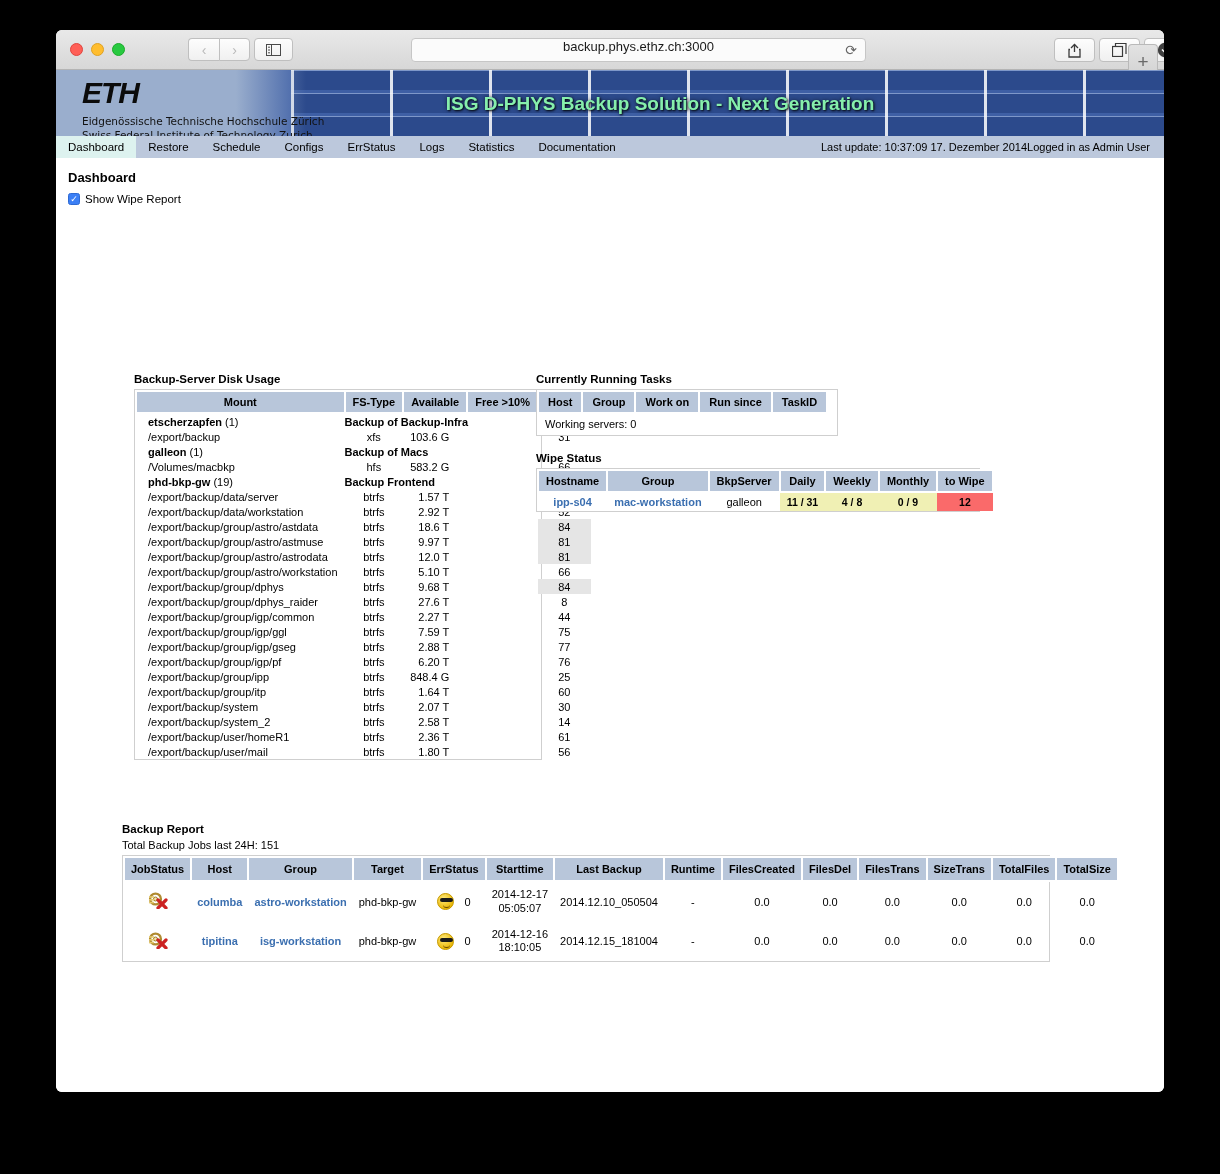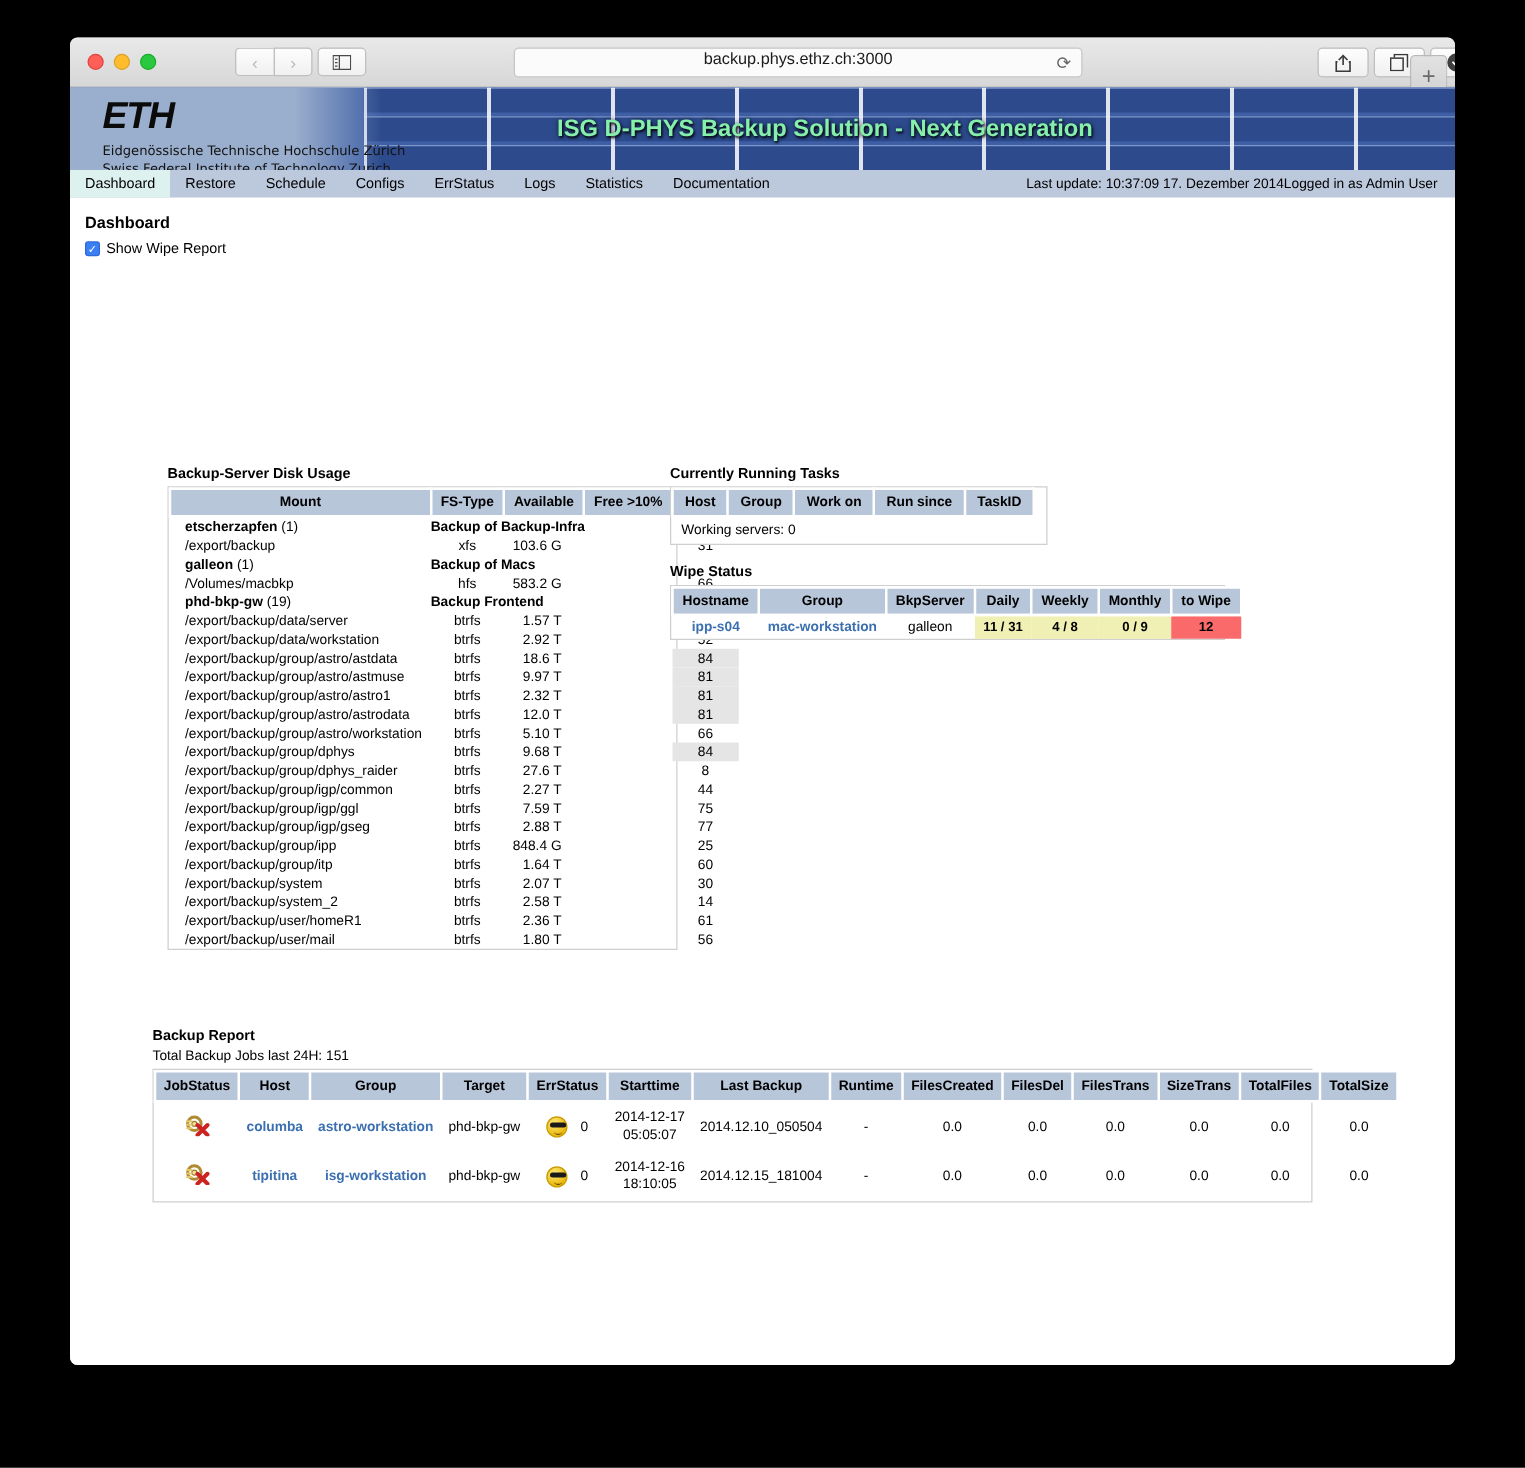--- a/index.html
+++ b/index.html
@@ -428,34 +428,27 @@
                   <td class="used warn">84</td>
                 </tr>
                 <tr>
                   <td class="mount">/export/backup/group/astro/astmuse</td>
                   <td class="fstype">btrfs</td>
                   <td class="avail">9.97 T</td>
                   <td class="free"></td>
                   <td class="used warn">81</td>
                 </tr>
                 <tr>
-                  <td class="mount">/export/backup/group/astro/astro1</td>
-                  <td class="fstype">btrfs</td>
-                  <td class="avail">2.32 T</td>
+                  <td class="mount">/export/backup/group/astro/astrodata</td>
+                  <td class="fstype">btrfs</td>
+                  <td class="avail">12.0 T</td>
                   <td class="free"></td>
                   <td class="used warn">81</td>
                 </tr>
                 <tr>
-                  <td class="mount">/export/backup/group/astro/astrodata</td>
-                  <td class="fstype">btrfs</td>
-                  <td class="avail">12.0 T</td>
-                  <td class="free"></td>
-                  <td class="used warn">81</td>
-                </tr>
-                <tr>
                   <td class="mount">/export/backup/group/astro/workstation</td>
                   <td class="fstype">btrfs</td>
                   <td class="avail">5.10 T</td>
                   <td class="free"></td>
                   <td class="used">66</td>
                 </tr>
                 <tr>
                   <td class="mount">/export/backup/group/dphys</td>
                   <td class="fstype">btrfs</td>
                   <td class="avail">9.68 T</td>
@@ -482,20 +475,27 @@
                   <td class="avail">7.59 T</td>
                   <td class="free"></td>
                   <td class="used">75</td>
                 </tr>
                 <tr>
                   <td class="mount">/export/backup/group/igp/gseg</td>
                   <td class="fstype">btrfs</td>
                   <td class="avail">2.88 T</td>
                   <td class="free"></td>
                   <td class="used">77</td>
+                </tr>
+                <tr>
+                  <td class="mount">/export/backup/group/igp/pf</td>
+                  <td class="fstype">btrfs</td>
+                  <td class="avail">6.20 T</td>
+                  <td class="free"></td>
+                  <td class="used">76</td>
                 </tr>
                 <tr>
                   <td class="mount">/export/backup/group/ipp</td>
                   <td class="fstype">btrfs</td>
                   <td class="avail">848.4 G</td>
                   <td class="free"></td>
                   <td class="used">25</td>
                 </tr>
                 <tr>
                   <td class="mount">/export/backup/group/itp</td>

